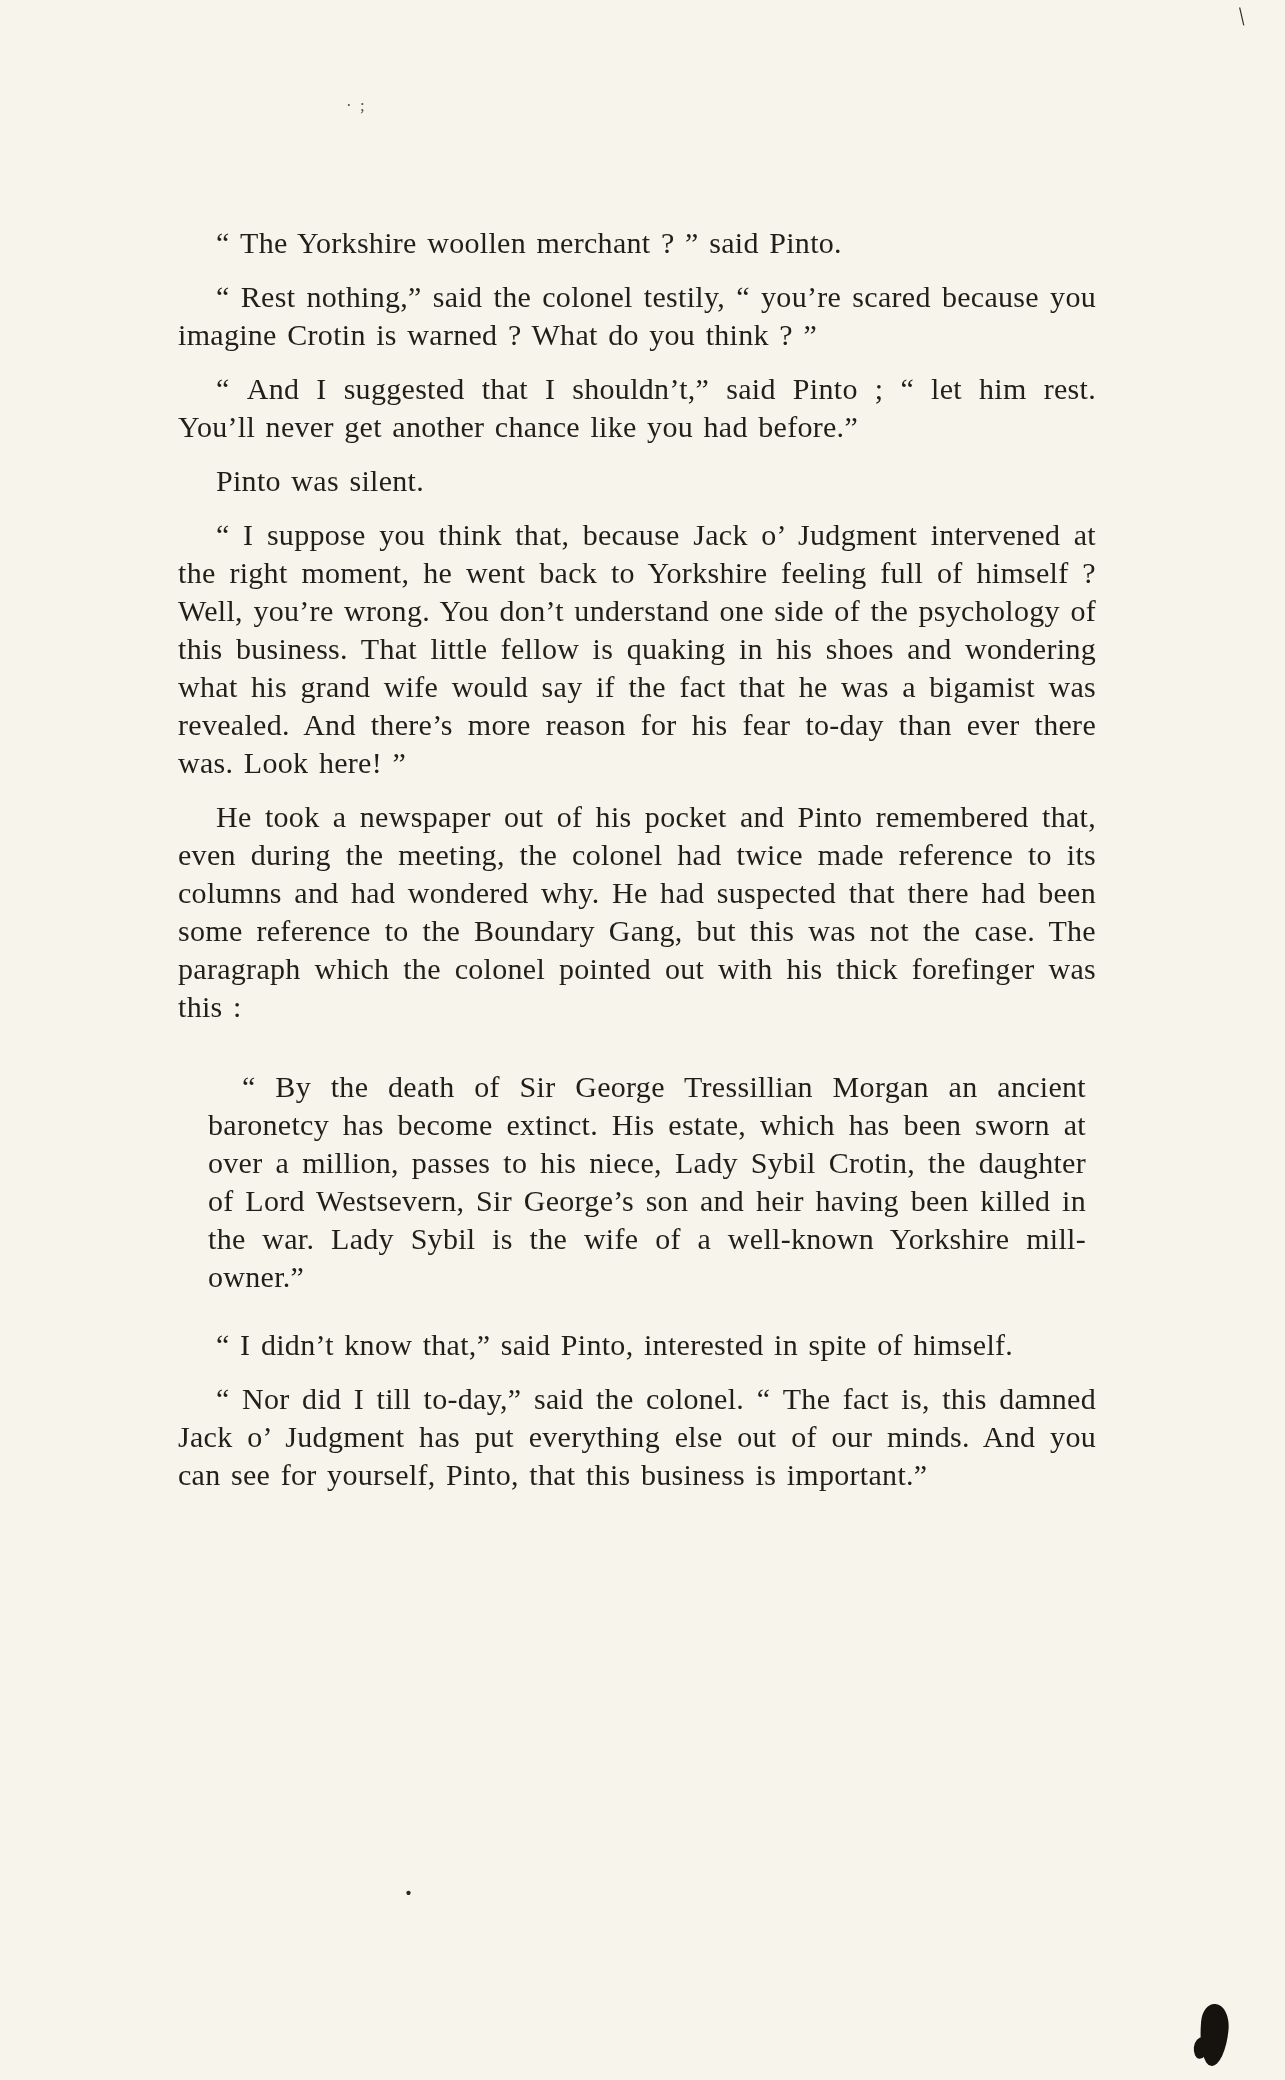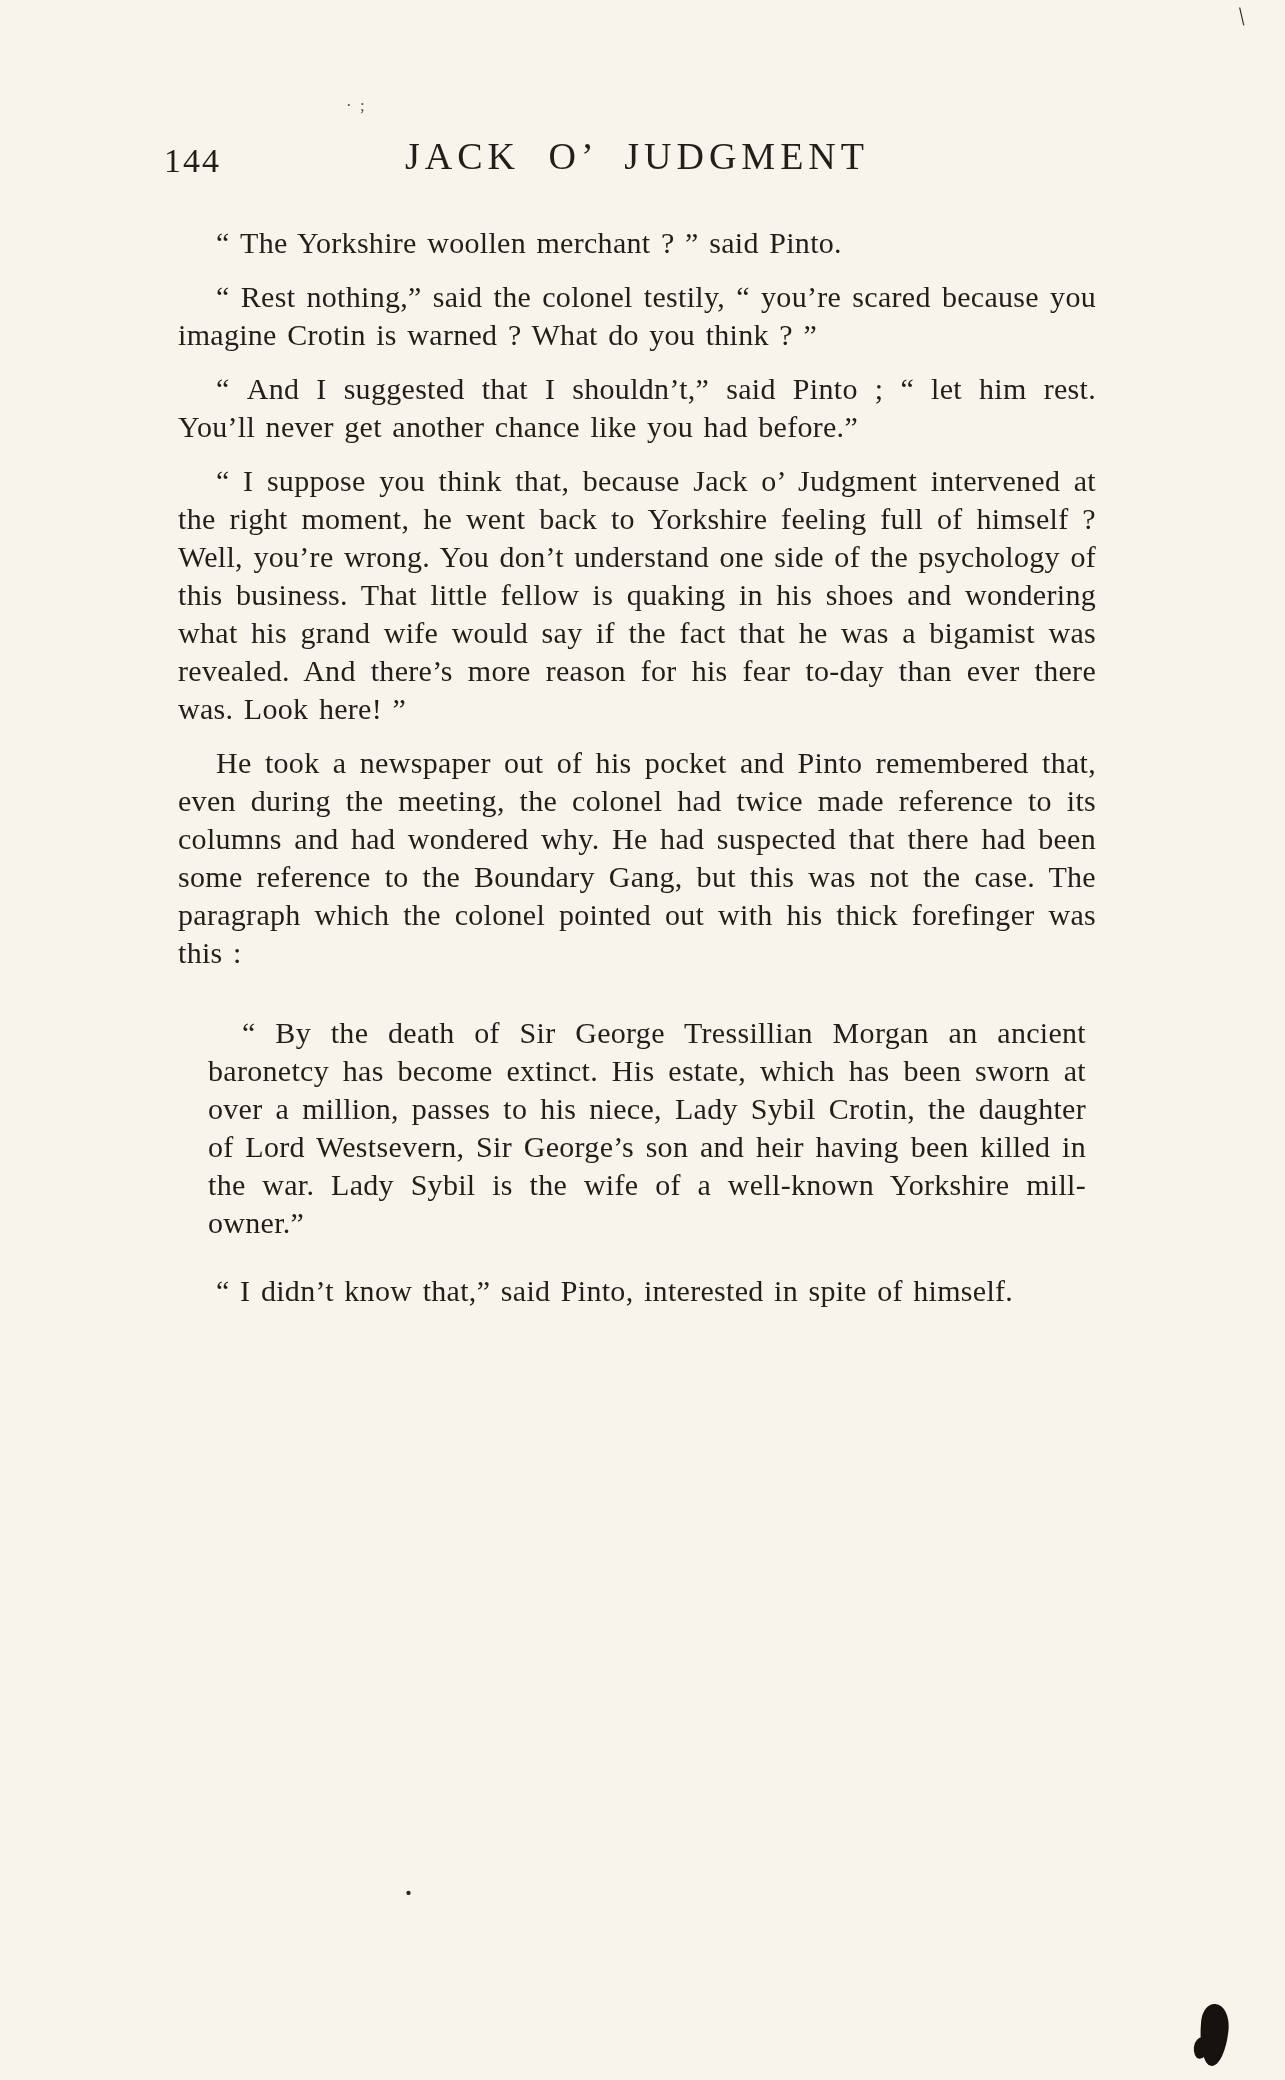--- a/index.html
+++ b/index.html
@@ -116,31 +116,29 @@
   }
 </style>
 </head>
 <body>
 
 <div class="page">
 
   <span class="mark-top-right">\</span>
   <span class="mark-top-small">· ;</span>
 
-  <header class="running-head">
-    <span class="page-num">144</span>
-    <div class="running-title">JACK O’ JUDGMENT</div>
-  </header>
 
   <main class="text-block">
     <p class="para">“&nbsp;The Yorkshire woollen merchant&nbsp;?&nbsp;” said Pinto.</p>
     <p class="para">“&nbsp;Rest nothing,” said the colonel testily, “&nbsp;you’re scared because you imagine Crotin is warned&nbsp;? What do you think&nbsp;?&nbsp;”</p>
     <p class="para">“&nbsp;And I suggested that I shouldn’t,” said Pinto&nbsp;; “&nbsp;let him rest. You’ll never get another chance like you had before.”</p>
+    <p class="para">Pinto was silent.</p>
     <p class="para">“&nbsp;I suppose you think that, because Jack o’ Judgment intervened at the right moment, he went back to Yorkshire feeling full of himself&nbsp;? Well, you’re wrong. You don’t understand one side of the psychology of this business. That little fellow is quaking in his shoes and wondering what his grand wife would say if the fact that he was a bigamist was revealed. And there’s more reason for his fear to-day than ever there was. Look here!&nbsp;”</p>
     <p class="para">He took a newspaper out of his pocket and Pinto remembered that, even during the meeting, the colonel had twice made reference to its columns and had wondered why. He had suspected that there had been some reference to the Boundary Gang, but this was not the case. The paragraph which the colonel pointed out with his thick forefinger was this&nbsp;:</p>
     <blockquote class="quote">“&nbsp;By the death of Sir George Tressillian Morgan an ancient baronetcy has become extinct. His estate, which has been sworn at over a million, passes to his niece, Lady Sybil Crotin, the daughter of Lord Westsevern, Sir George’s son and heir having been killed in the war. Lady Sybil is the wife of a well-known Yorkshire mill-owner.”</blockquote>
     <p class="para">“&nbsp;I didn’t know that,” said Pinto, interested in spite of himself.</p>
+    <p class="para">“&nbsp;Nor did I till to-day,” said the colonel. “&nbsp;The fact is, this damned Jack o’ Judgment has put everything else out of our minds. And you can see for yourself, Pinto, that this business is important.”</p>
   </main>
 
   <span class="dot-mark">.</span>
   <div class="ink-blob"></div>
 
 </div>
 
 </body></html>

